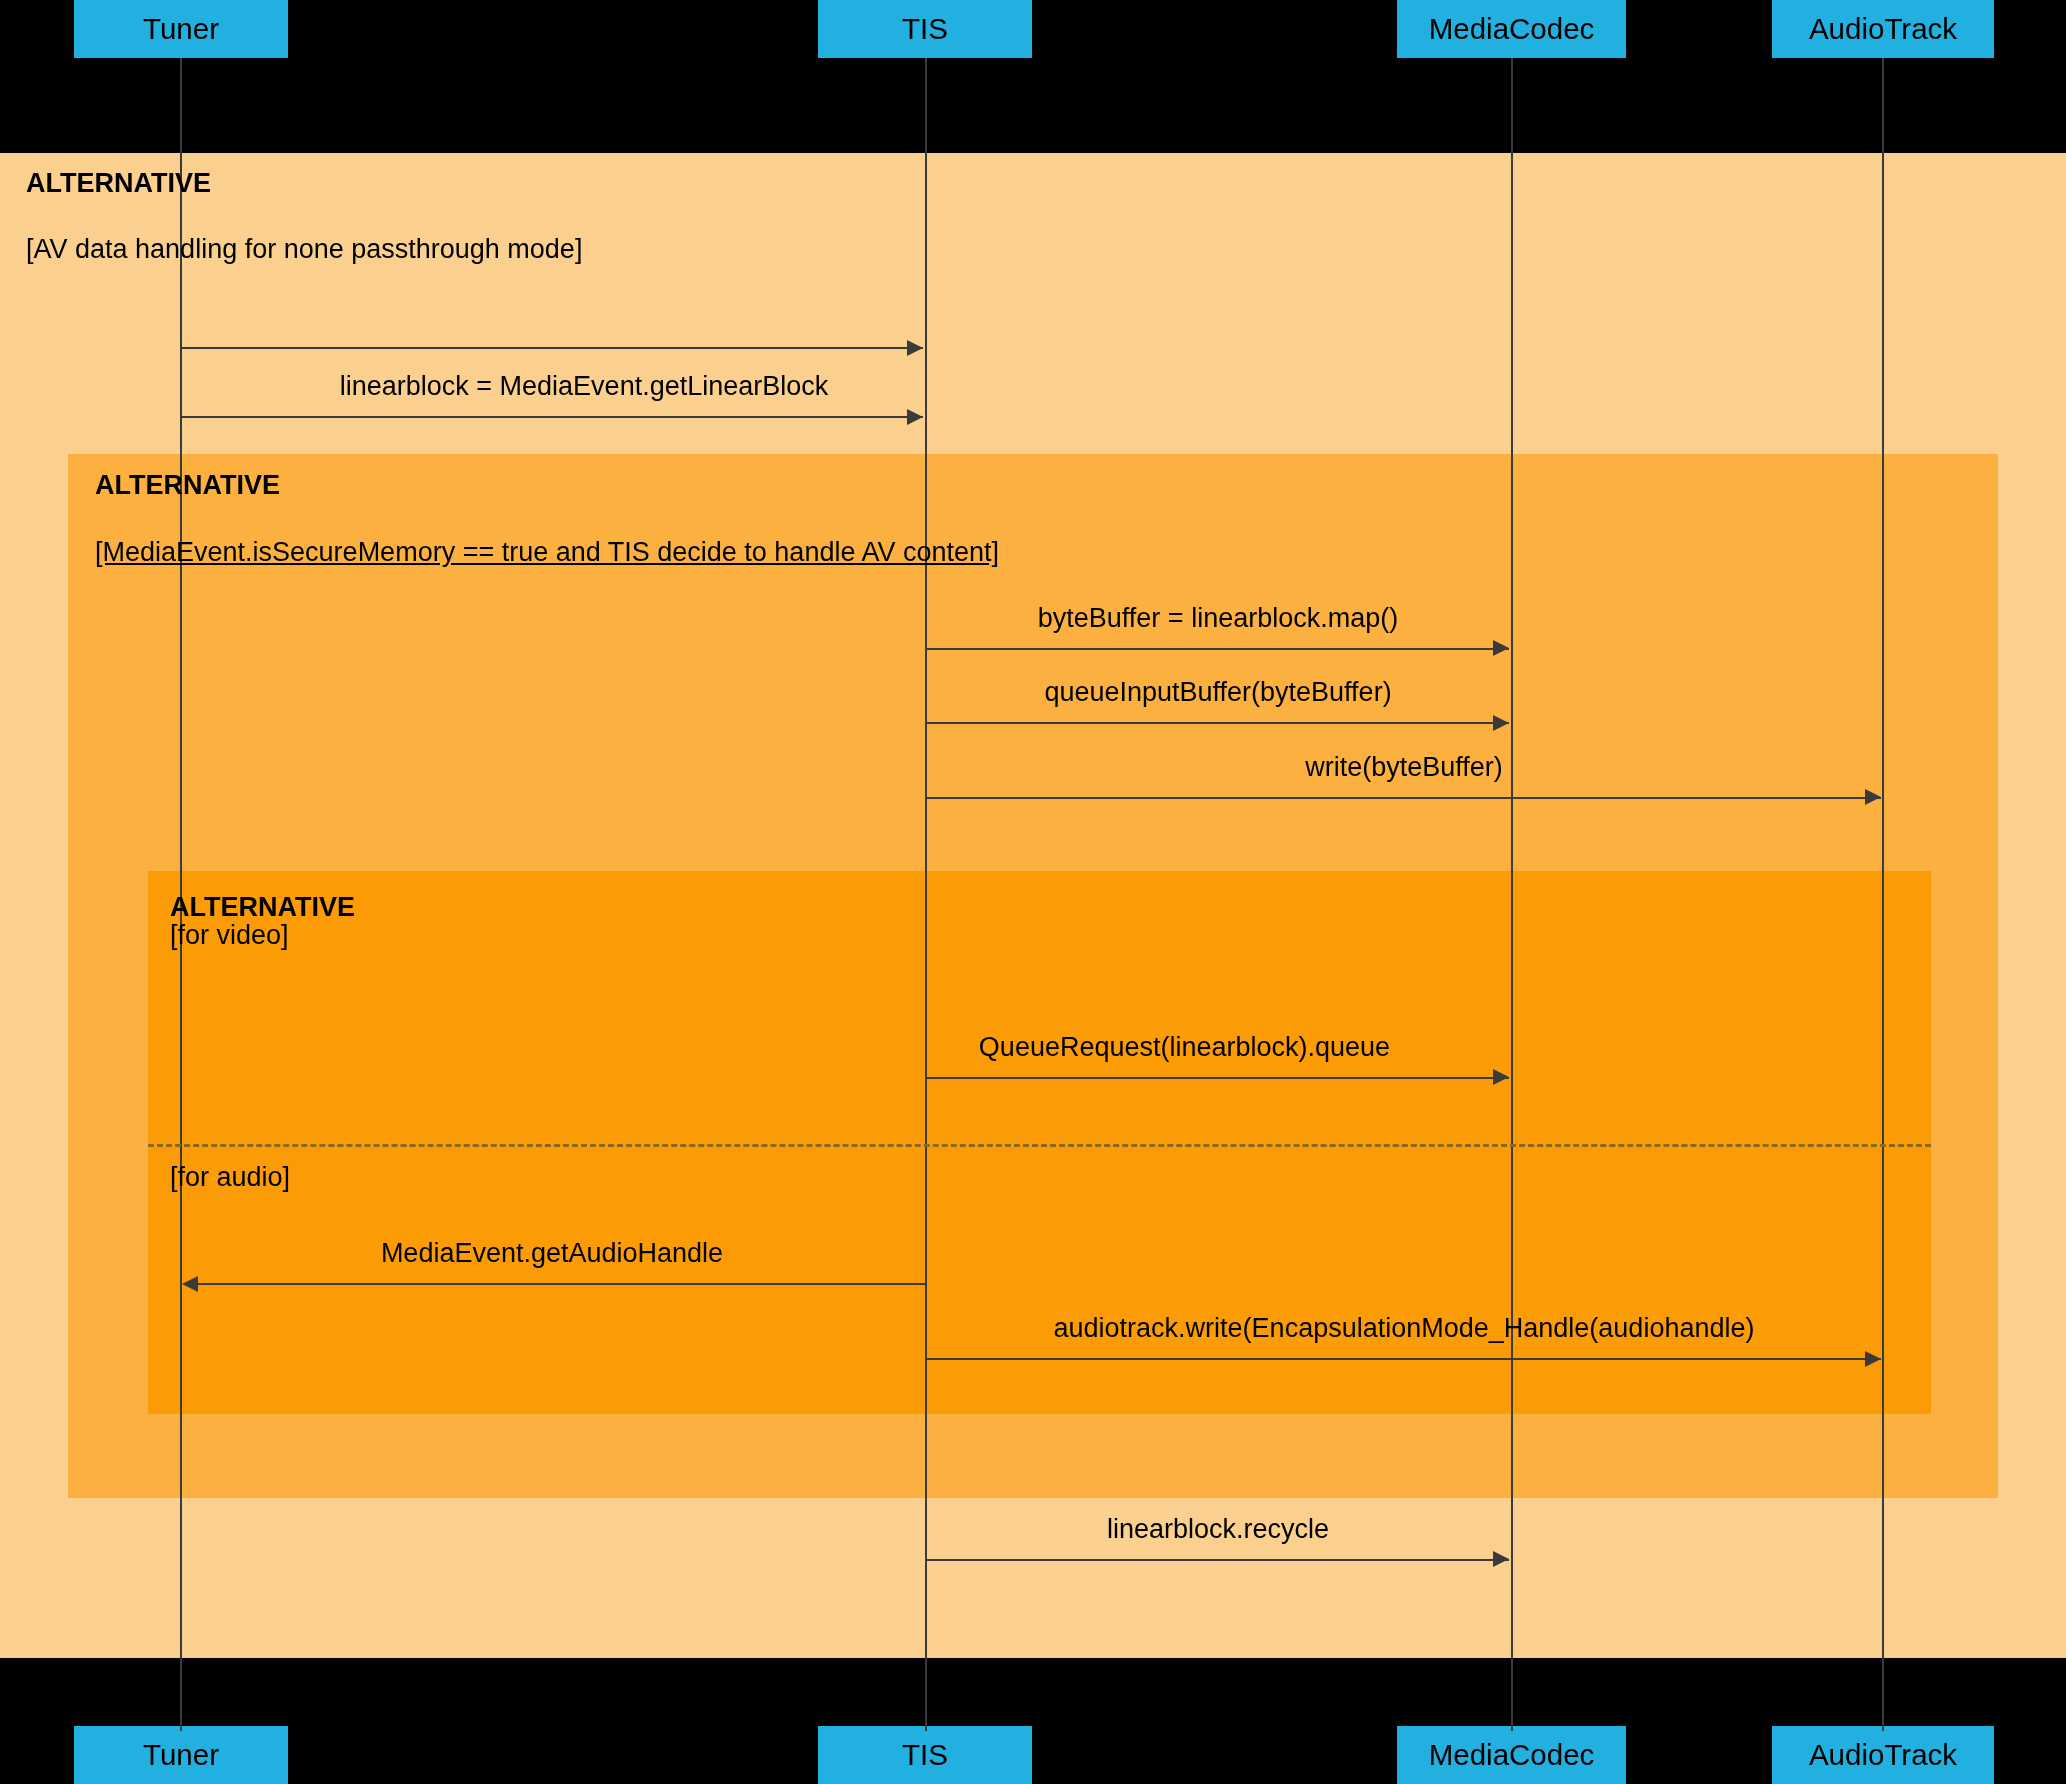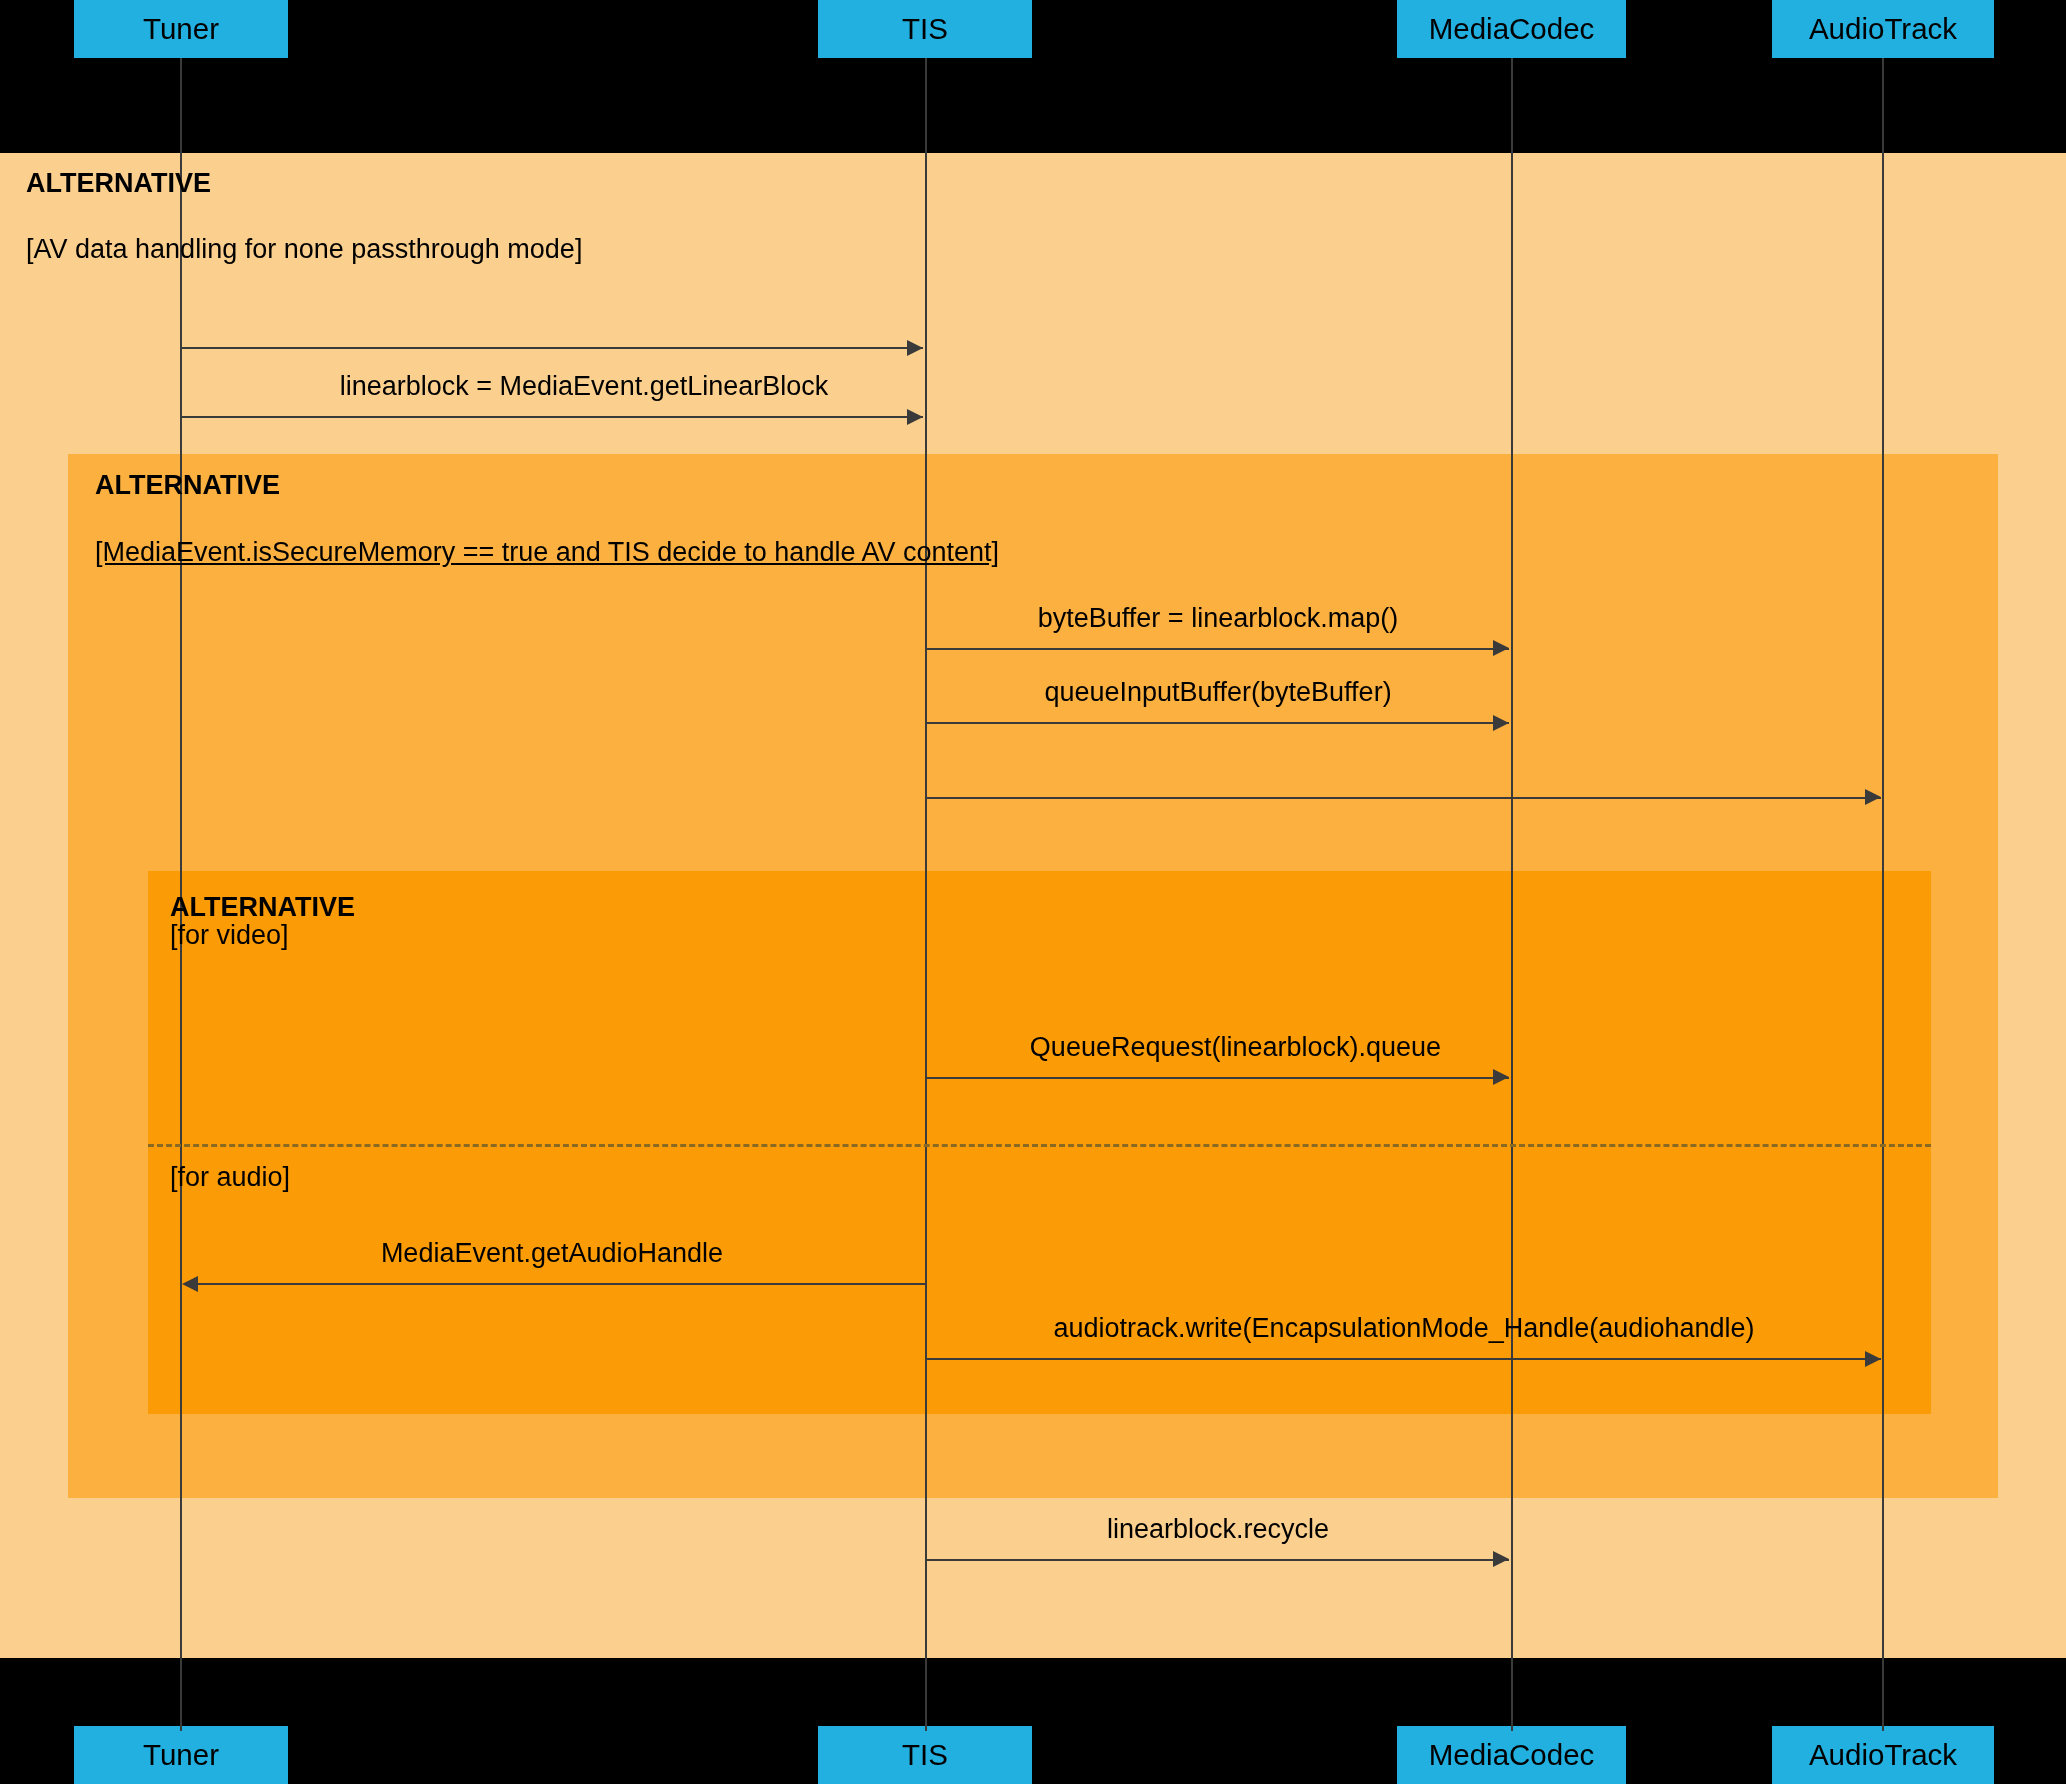--- a/index.html
+++ b/index.html
@@ -161,24 +161,25 @@
   <div class="arrowhead arrow-right" style="left:907px; top:409px;"></div>
 
   <div class="msg-label" style="left:925px; top:603px; width:586px;">byteBuffer = linearblock.map()</div>
   <div class="msg" style="left:925px; top:648px; width:584px;"></div>
   <div class="arrowhead arrow-right" style="left:1493px; top:640px;"></div>
 
   <div class="msg-label" style="left:925px; top:677px; width:586px;">queueInputBuffer(byteBuffer)</div>
   <div class="msg" style="left:925px; top:722px; width:584px;"></div>
   <div class="arrowhead arrow-right" style="left:1493px; top:715px;"></div>
 
+  <div class="msg-label" style="left:925px; top:752px; width:958px;">write(byteBuffer)</div>
   <div class="msg" style="left:925px; top:797px; width:956px;"></div>
   <div class="arrowhead arrow-right" style="left:1865px; top:789px;"></div>
 
-  <div class="msg-label" style="left:959px; top:1032px; width:519px;padding-left:17px;">QueueRequest(linearblock).queue</div>
+  <div class="msg-label" style="left:925px; top:1032px; width:519px;">QueueRequest(linearblock).queue</div>
   <div class="msg" style="left:925px; top:1077px; width:584px;"></div>
   <div class="arrowhead arrow-right" style="left:1493px; top:1069px;"></div>
 
   <div class="msg-label" style="left:180px; top:1238px; width:744px;">MediaEvent.getAudioHandle</div>
   <div class="msg" style="left:198px; top:1283px; width:727px;"></div>
   <div class="arrowhead arrow-left" style="left:182px; top:1276px;"></div>
 
   <div class="msg-label" style="left:925px; top:1313px; width:958px;">audiotrack.write(EncapsulationMode_Handle(audiohandle)</div>
   <div class="msg" style="left:925px; top:1358px; width:956px;"></div>
   <div class="arrowhead arrow-right" style="left:1865px; top:1351px;"></div>

